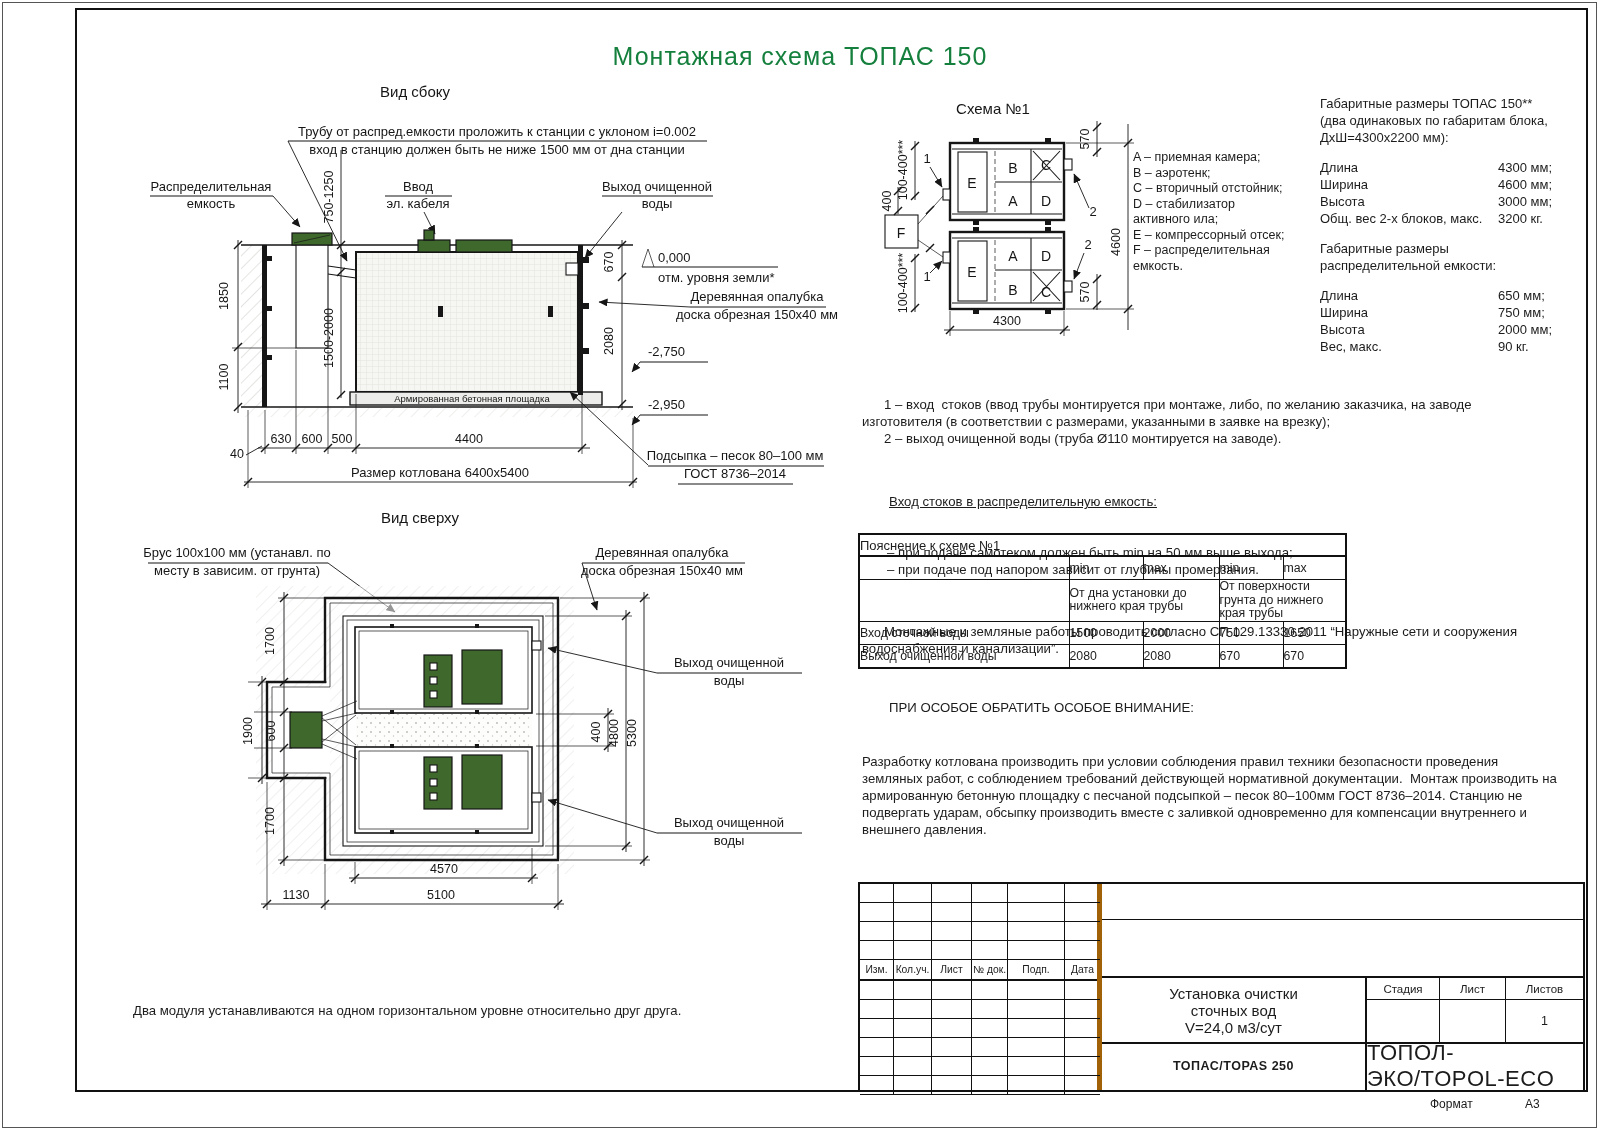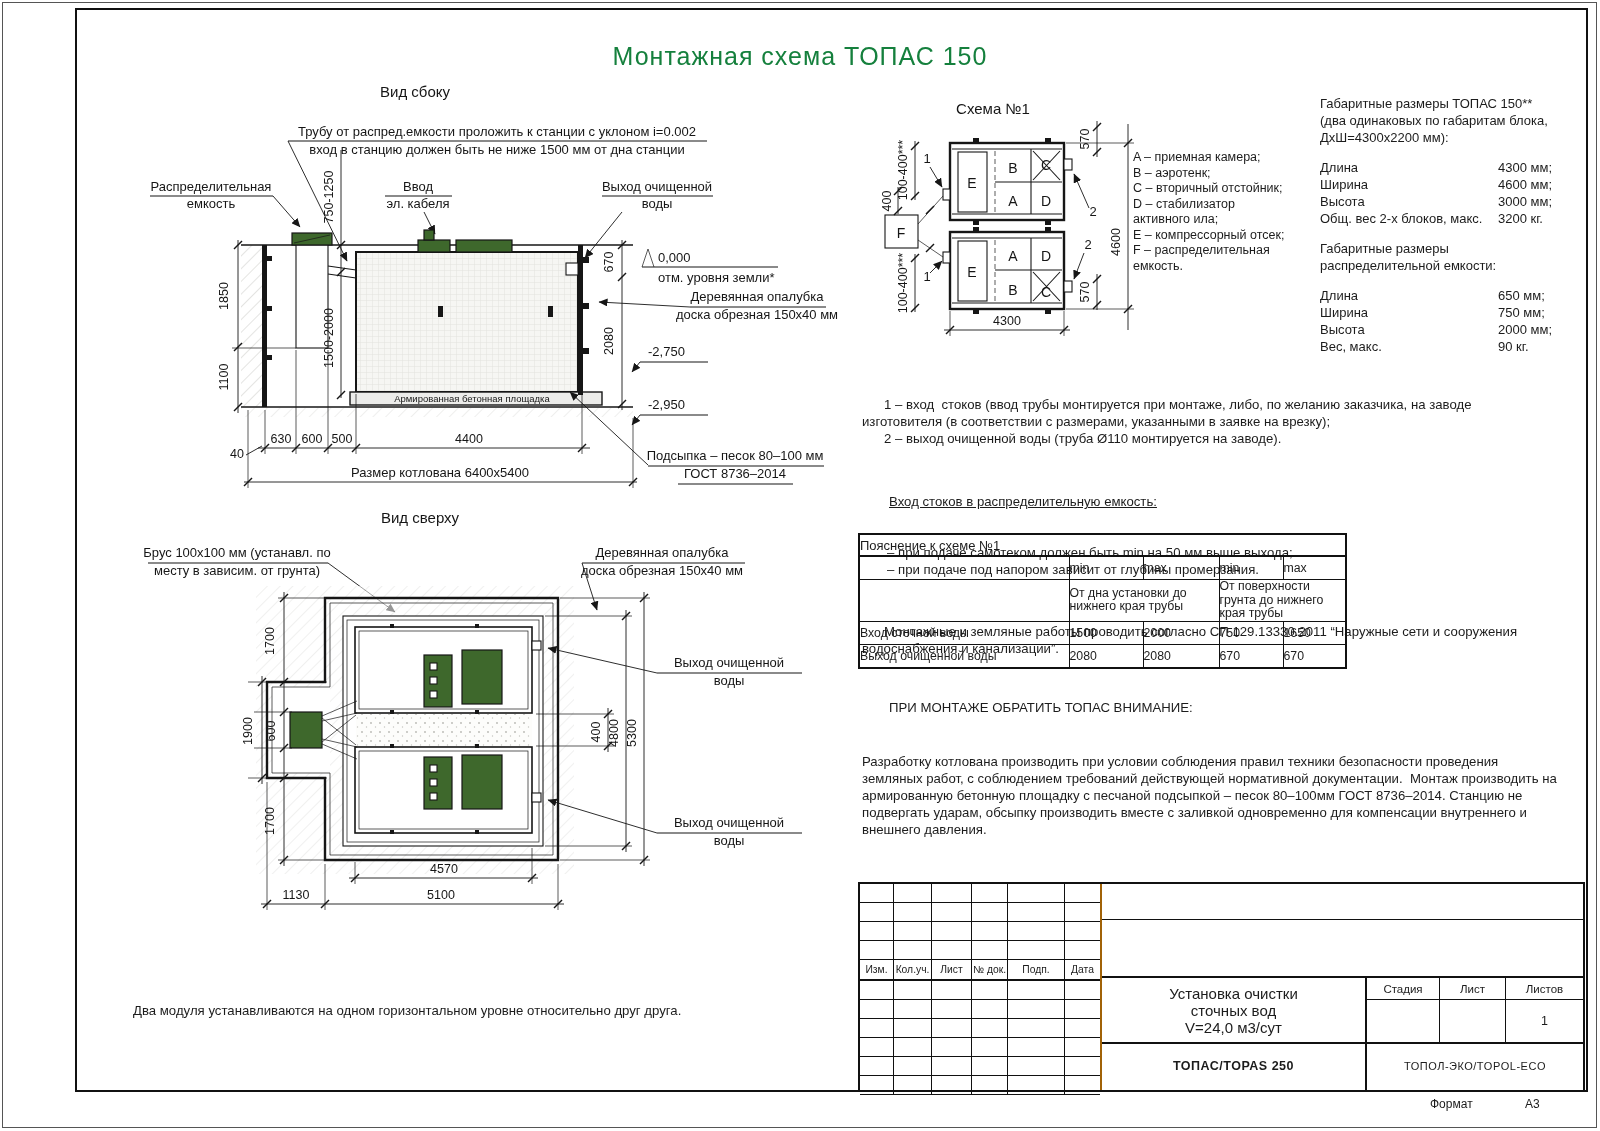--- a/index.html
+++ b/index.html
@@ -36,42 +36,42 @@
   .underline{text-decoration:underline;}
   .exp{position:absolute;left:858px;top:533px;border-collapse:collapse;table-layout:fixed;
     font-size:12.3px;border:2px solid #111;}
   .exp td{border:1.5px solid #111;padding:0;height:22px;overflow:hidden;}
   .exp td.cap{height:20px;font-size:13px;border-bottom:2px solid #111;}
   .exp td.grp{font-size:12.3px;line-height:13.5px;height:36px;}
   .note-ind{margin-left:27px;}
   
   .tb{position:absolute;left:858px;top:882px;width:727px;height:210px;border:2px solid #111;box-sizing:border-box;background:#fff;}
   .tb *{box-sizing:border-box;}
-  .rev{position:absolute;left:0;top:0;width:242px;height:100%;border-right:2px solid #a16207;}
+  .rev{position:absolute;left:0;top:0;width:242px;height:100%;border-right:5px solid #a16207;}
   .revgrid{display:grid;grid-template-columns:34px 38px 40px 36px 57px 35px;}
   .revgrid div{height:19px;border-right:1px solid #111;border-bottom:1px solid #111;}
   .revgrid div:nth-child(6n){border-right:none;}
   .revhead{display:grid;grid-template-columns:34px 38px 40px 36px 57px 35px;border-bottom:2px solid #111;}
   .revhead div{height:19px;border-right:1px solid #111;font-size:10.3px;display:flex;align-items:center;justify-content:center;}
   .revhead div:nth-child(6){border-right:none;}
   .tbr{position:absolute;left:242px;top:0;right:0;bottom:0;}
   .tbr .r1{height:36px;border-bottom:1px solid #111;}
   .tbr .r2{height:58px;border-bottom:2px solid #111;}
   .tbr .r3{display:flex;height:112px;}
   .doccol{width:265px;border-right:2px solid #111;text-align:right;}
   .doctitle{height:66px;border-bottom:2px solid #111;display:flex;flex-direction:column;align-items:center;justify-content:center;font-size:15px;line-height:17px;}
   .docprod{height:44px;display:flex;align-items:center;justify-content:center;font-size:12.5px;font-weight:600;letter-spacing:0.5px;}
   .stagecol{flex:1;}
   .stagehead{display:grid;grid-template-columns:73px 66px auto;height:22px;}
   .stagehead div{border-right:1px solid #111;border-bottom:1px solid #111;font-size:11.5px;display:flex;align-items:center;justify-content:center;}
   .stagehead div:last-child{border-right:none;}
   .stageval{display:grid;grid-template-columns:73px 66px auto;height:44px;border-bottom:2px solid #111;}
   .stageval div{border-right:1px solid #111;font-size:12.5px;display:flex;align-items:center;justify-content:center;}
   .stageval div:last-child{border-right:none;}
-  .brand{height:44px;display:flex;align-items:center;justify-content:center;font-size:11px;letter-spacing:0.5px;}
+  .brand{height:44px;display:flex;align-items:center;justify-content:center;font-size:22px;letter-spacing:0.5px;}
   .fmt{position:absolute;top:1097px;font-size:12px;}
 </style>
 </head>
 <body>
 
 <div class="sheet">
   <div class="frame-outer"></div>
   <div class="frame-inner"></div>
 
   <div class="page-title">Монтажная схема ТОПАС 150</div>
@@ -535,21 +535,21 @@
       <td>Выход очищенной воды</td>
       <td>2080</td>
       <td>2080</td>
       <td>670</td>
       <td>670</td>
     </tr>
   </tbody>
     </table>
 
   <div class="tx" style="left:862px;top:665px;width:710px;">
-    <div class="note-ind">ПРИ МОНТАЖЕ ОБРАТИТЬ ТОПАС ВНИМАНИЕ:</div>
+    <div class="note-ind">ПРИ ОСОБОЕ ОБРАТИТЬ ОСОБОЕ ВНИМАНИЕ:</div>
     <div style="margin-top:3px;"><div>Разработку котлована производить при условии соблюдения правил техники безопасности проведения</div><div>земляных работ, с соблюдением требований действующей нормативной документации.  Монтаж производить на</div><div>армированную бетонную площадку с песчаной подсыпкой – песок 80–100мм ГОСТ 8736–2014. Станцию не</div><div>подвергать ударам, обсыпку производить вместе с заливкой одновременно для компенсации внутреннего и</div><div>внешнего давления.</div></div>
     <div style="margin-top:13px;"><div>      *При определении отметки уровня земли предусмотреть будущее благоустройство участка, возможные</div><div>ландшафтные работы (которые могут привести к изменению отметки уровня земли).</div><div>      **Производитель может изменить габариты продукции без уведомления.</div><div>      ***При выполнении врезки учесть внутренний конструктив станции.</div></div>
     <div style="margin-top:13px;"><span class="underline" style="margin-left:22px;">Расход песка не менее – 37,0 м³, расход воды не менее – 29,6 м³.</span></div>
   </div>
 
   <div class="tx" style="left:133px;top:1002px;">Два модуля устанавливаются на одном горизонтальном уровне относительно друг друга.</div>
 
   <div class="tb">
     <div class="rev">
       <div class="revgrid">

